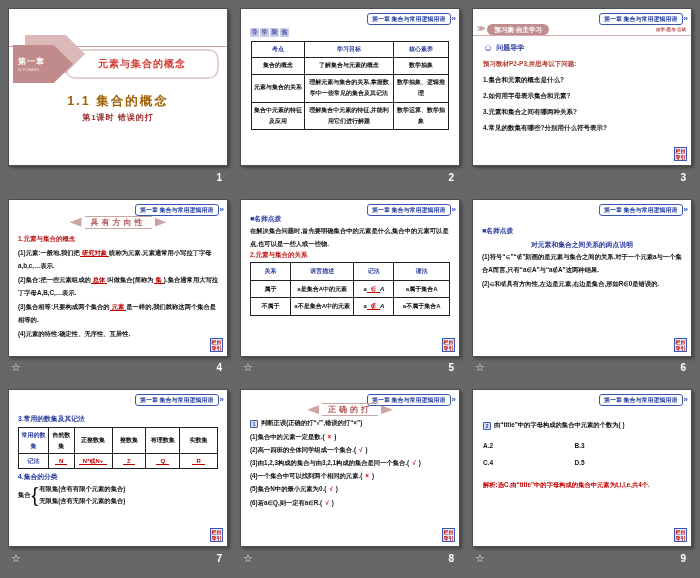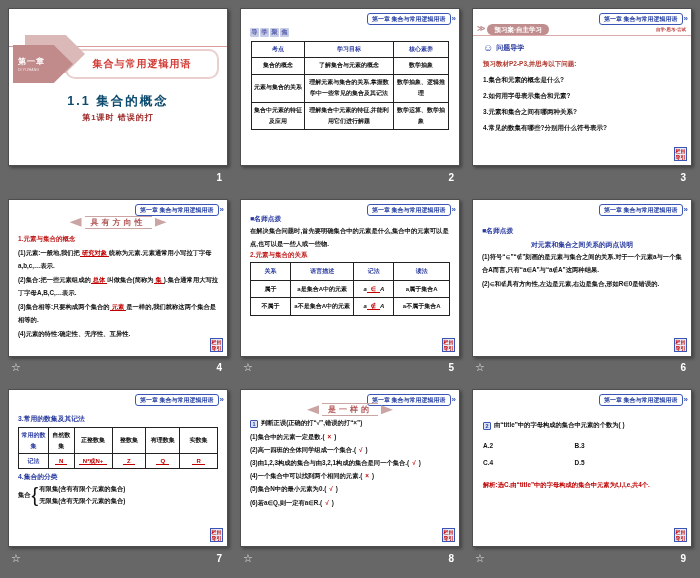--- a/index.html
+++ b/index.html
@@ -29,21 +29,21 @@
   .s1-banner { position:absolute; top:40px; left:56px; right:8px; height:30px; background:#fff;
                border:2px solid #eacfcf; border-radius:10px; display:flex; align-items:center; justify-content:center; }
   .s1-banner span { color:#d23b34; font-weight:bold; font-size:10px; letter-spacing:1px; }
   .s1-arrow-echo { position:absolute; top:26px; left:16px; width:60px; height:38px; background:#dcb9b9;
                    clip-path:polygon(0 0,68% 0,100% 50%,68% 100%,0 100%); }
   .s1-arrow { position:absolute; top:36px; left:4px; width:60px; height:38px; background:#c28b8b;
               clip-path:polygon(0 0,68% 0,100% 50%,68% 100%,0 100%);
               display:flex; flex-direction:column; justify-content:center; padding-left:5px; }
   .s1-ch { color:#fff; font-weight:bold; font-size:8px; letter-spacing:1px; }
   .s1-py { color:#f2e2e2; font-size:3.5px; margin-top:1px; }
-  .s1-title { position:absolute; top:84px; left:0; right:0; text-align:center; color:#0c4a6e;
+  .s1-title { position:absolute; top:84px; left:0; right:0; text-align:center; color:#a16207;
               font-weight:bold; font-size:12.5px; letter-spacing:2px; }
   .s1-sub { position:absolute; top:103px; left:0; right:0; text-align:center; color:#9c2a28;
             font-weight:bold; font-size:8px; letter-spacing:1px; }
   .s1-footer { position:absolute; top:135px; left:0; right:0; text-align:center; color:#1a1a1a;
                font-weight:bold; font-size:8.5px; }
 
   
   .tiles { position:absolute; top:19px; left:9px; display:flex; gap:1px; }
   .tile { width:9px; height:9px; background:#c6cbe6; color:#585fae; font-size:6px; line-height:9px;
           text-align:center; font-weight:bold; border-radius:1px; }
@@ -114,21 +114,21 @@
 </style>
 </head>
 <body>
 
 <div class="grid">
 
   <div class="cell">
     <div class="sl">
       <div class="s1-line"></div>
       <div class="s1-banner">
-        <span>集合与常用逻辑用语</span>
+        <span>元素与集合的概念</span>
       </div>
       <div class="s1-arrow-echo"></div>
       <div class="s1-arrow">
         <div class="s1-ch">第一章</div>
         <div class="s1-py">DI YI ZHANG</div>
       </div>
       <div class="s1-title">1.1 集合的概念</div>
       <div class="s1-sub">第1课时 错误的打</div>
     </div>
     <div class="strip">
@@ -341,21 +341,21 @@
   </div>
 
   <div class="cell">
     <div class="sl">
       <div class="hdr">
         <span class="hdr-box">第一章 集合与常用逻辑用语</span>
         <span class="hdr-chev">»</span>
       </div>
       <div class="dbadge" style="top:13px">
         <span class="db-l"></span>
-        <span class="db-t">是一样的</span>
+        <span class="db-t">正确的打</span>
         <span class="db-r"></span>
       </div>
       <div class="s8-body">
         <div class="s8-it"><span class="numicon">1</span><span>判断正误(正确的打“√”,错误的打“×”)</span></div>
         <div class="s8-it"><span>(1)集合中的元素一定是数.(</span><span class="mark">×</span><span>)</span></div>
         <div class="s8-it"><span>(2)高一四班的全体同学组成一个集合.(</span><span class="mark">√</span><span>)</span></div>
         <div class="s8-it"><span>(3)由1,2,3构成的集合与由3,2,1构成的集合是同一个集合.(</span><span class="mark">√</span><span>)</span></div>
         <div class="s8-it"><span>(4)一个集合中可以找到两个相同的元素.(</span><span class="mark">×</span><span>)</span></div>
         <div class="s8-it"><span>(5)集合N中的最小元素为0.(</span><span class="mark">√</span><span>)</span></div>
         <div class="s8-it"><span>(6)若a∈Q,则一定有a∈R.(</span><span class="mark">√</span><span>)</span></div>

